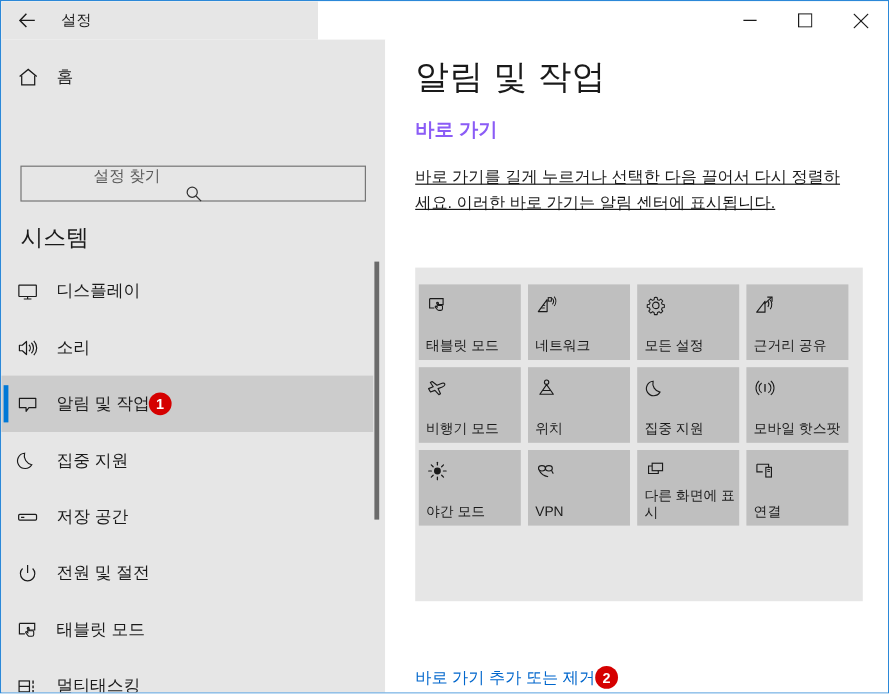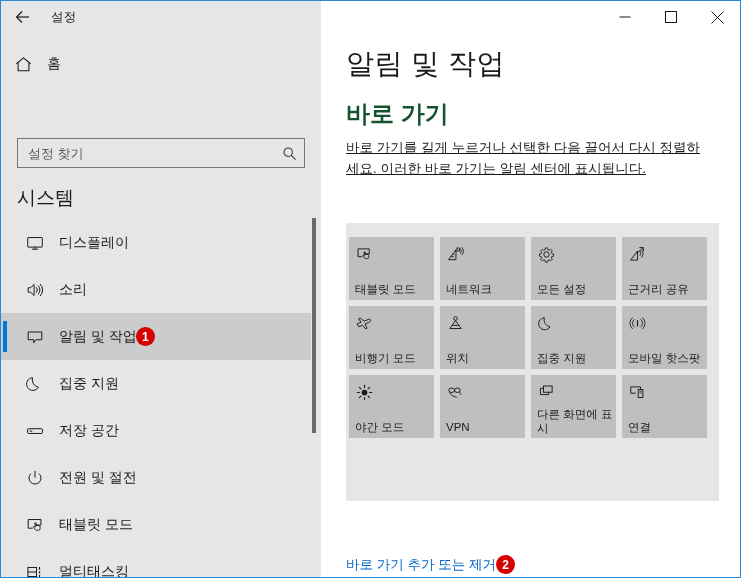--- a/index.html
+++ b/index.html
@@ -18,21 +18,21 @@
   }
 
   
   #titlebar {
     position: absolute; top: 0; left: 0;
     width: 739px; height: 32px;
     background: #ffffff;
   }
   #titlebar-left {
     position: absolute; left: 0; top: 0;
-    height: 32px; width: 320px;
+    height: 32px; width: 264px;
     background: #e6e6e6;
     display: flex; align-items: center;
   }
   .back-btn {
     width: 44px; height: 32px;
     display: flex; align-items: center; justify-content: center;
     color: #1a1a1a;
   }
   .back-btn svg { display: block; }
   #app-title {
@@ -68,21 +68,21 @@
     color: #1a1a1a;
   }
   .nav-icon svg { display: block; }
   #home-label { font-size: 14px; color: #1a1a1a; margin-left: 2px; }
 
   #search-box {
     position: absolute; left: 16px; top: 105px;
     width: 288px; height: 30px;
     background: #e6e6e6;
     border: 1px solid #767676;
-    display: flex; align-items: center;
+    display: flex; align-items: center; flex-direction: column;
   }
   #search-input {
     flex: 1; border: none; outline: none; background: transparent;
     font-family: "Liberation Sans", sans-serif;
     font-size: 13px; color: #2b2b2b;
     padding-left: 10px;
   }
   #search-input::placeholder { color: #5a5a5a; opacity: 1; }
   #search-icon-btn {
     width: 30px; height: 28px;
@@ -97,21 +97,20 @@
 
   #navlist {
     position: absolute; left: 0; top: 186px;
     width: 310px;
   }
   .nav-item {
     position: relative;
     height: 47px;
     display: flex; align-items: center;
     background: transparent;
-    padding-left: 12px;
   }
   .nav-item.selected { background: #cccccc; }
   .nav-item .accent {
     position: absolute; left: 2px; top: 8px;
     width: 4px; height: 31px;
     background: #0078d7;
     display: none;
   }
   .nav-item.selected .accent { display: block; }
   .nav-label {
@@ -141,21 +140,21 @@
     background: #ffffff;
     overflow: hidden;
   }
   #page-title {
     position: absolute; left: 25px; top: 12px;
     font-size: 28px; font-weight: normal; color: #1a1a1a;
     letter-spacing: .5px;
   }
   #sub-title {
     position: absolute; left: 25px; top: 65px;
-    font-size: 24px; color: #14532d;
+    font-size: 16px; color: #8b5cf6;
   }
   #desc {
     position: absolute; left: 25px; top: 104px;
     width: 356px;
     font-size: 13.5px; color: #1a1a1a;
     line-height: 21px;
     text-decoration: underline;
   }
 
   #tiles-wrap {

